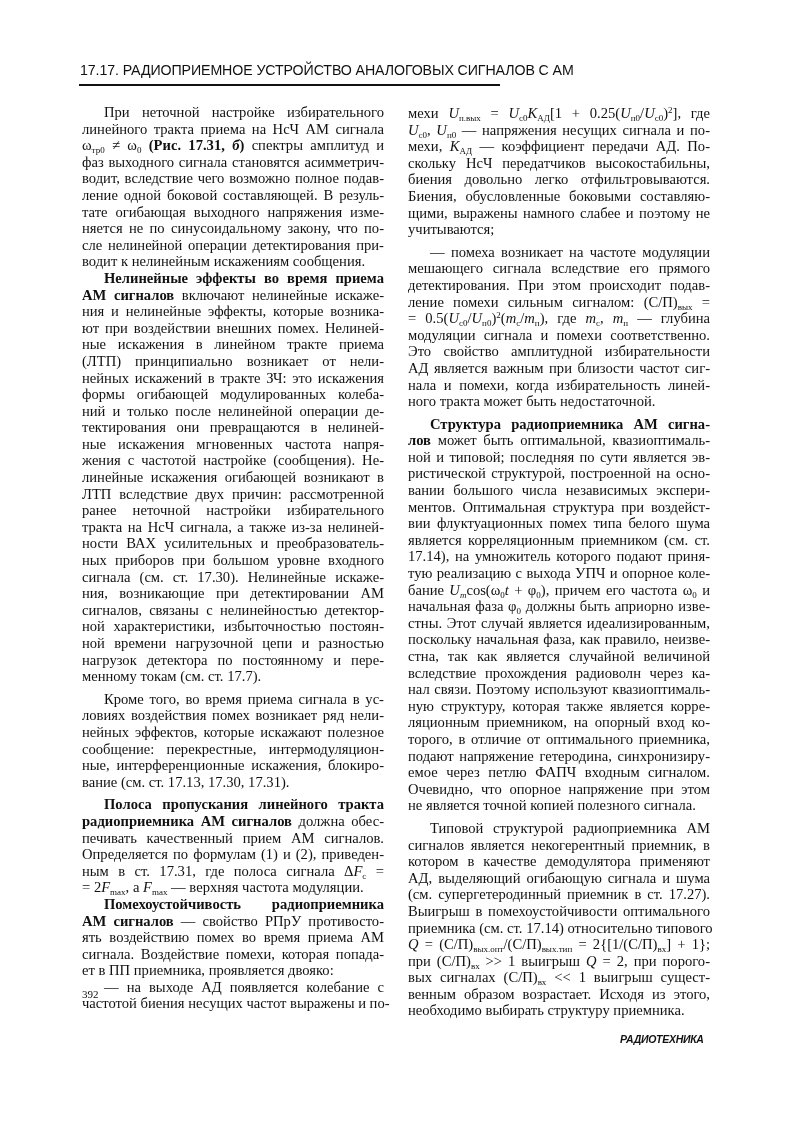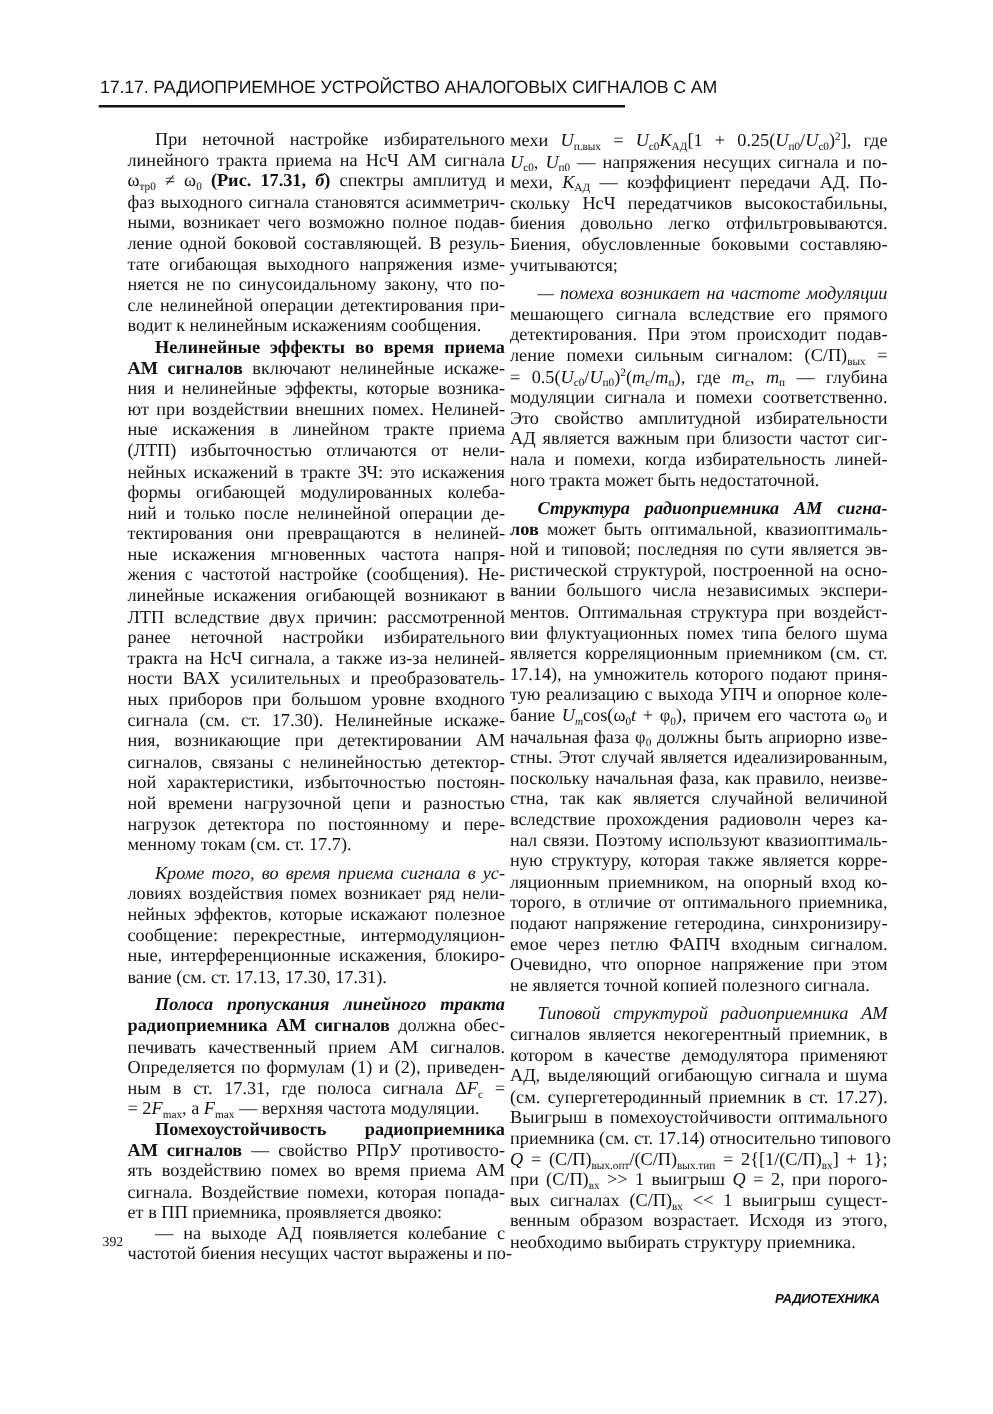--- a/index.html
+++ b/index.html
@@ -9,29 +9,29 @@
     font-family: "Liberation Sans", sans-serif; font-size: 14.2px; letter-spacing: -0.1px;
     white-space: nowrap;
   }
   .header-rule {
     position: absolute; left: 79px; top: 84px; width: 421px; height: 2px; background: #111;
   }
   .col {
     position: absolute; top: 104px; width: 302px;
     font-family: "Liberation Serif", serif; font-size: 14.6px; line-height: 16.6px;
   }
-  .col.left { left: 82px; margin-left: 20px; }
+  .col.left { left: 82px; }
   .col.right { left: 408px; top: 105px; }
   .ln {
     display: block; height: 16.6px; white-space: nowrap;
     text-align: justify; text-align-last: justify;
   }
   .ln.last { text-align-last: left; }
   .ln.ind { padding-left: 22px; }
-  .ln.gap { margin-top: 6px; font-style: italic; }
+  .ln.gap { margin-top: 6px; }
   b { font-weight: bold; }
   i { font-style: italic; }
   sub { font-size: 9px; vertical-align: -3px; line-height: 0; }
   sup { font-size: 9px; vertical-align: 5px; line-height: 0; }
   .footer-num {
     position: absolute; left: 82px; top: 988px;
     font-family: Liberation Serif, serif; font-size: 11px;
   }
   .footer-pub {
     position: absolute; left: 620px; top: 1033px;
@@ -45,32 +45,32 @@
 <div>
 
   <div class="header">17.17. РАДИОПРИЕМНОЕ УСТРОЙСТВО АНАЛОГОВЫХ СИГНАЛОВ С АМ</div>
   <div class="header-rule"></div>
 
   <div class="col left">
     <span class="ln ind">При неточной настройке избирательного</span>
     <span class="ln">линейного тракта приема на НсЧ АМ сигнала</span>
     <span class="ln">ω<sub>тр0</sub> ≠ ω<sub>0</sub> <b>(Рис. 17.31, <i>б</i>)</b> спектры амплитуд и</span>
     <span class="ln">фаз выходного сигнала становятся асимметрич-</span>
-    <span class="ln">ными, возникает чего возможно полное подав-</span>
+    <span class="ln">водит, вследствие чего возможно полное подав-</span>
     <span class="ln">ление одной боковой составляющей. В резуль-</span>
     <span class="ln">тате огибающая выходного напряжения изме-</span>
     <span class="ln">няется не по синусоидальному закону, что по-</span>
     <span class="ln">сле нелинейной операции детектирования при-</span>
     <span class="ln last">водит к нелинейным искажениям сообщения.</span>
     <span class="ln ind"><b>Нелинейные эффекты во время приема</b></span>
     <span class="ln"><b>АМ сигналов</b> включают нелинейные искаже-</span>
     <span class="ln">ния и нелинейные эффекты, которые возника-</span>
     <span class="ln">ют при воздействии внешних помех. Нелиней-</span>
     <span class="ln">ные искажения в линейном тракте приема</span>
-    <span class="ln">(ЛТП) избыточностью отличаются от нели-</span>
+    <span class="ln">(ЛТП) принципиально возникает от нели-</span>
     <span class="ln">нейных искажений в тракте ЗЧ: это искажения</span>
     <span class="ln">формы огибающей модулированных колеба-</span>
     <span class="ln">ний и только после нелинейной операции де-</span>
     <span class="ln">тектирования они превращаются в нелиней-</span>
     <span class="ln">ные искажения мгновенных частота напря-</span>
     <span class="ln">жения с частотой настройке (сообщения). Не-</span>
     <span class="ln">линейные искажения огибающей возникают в</span>
     <span class="ln">ЛТП вследствие двух причин: рассмотренной</span>
     <span class="ln">ранее неточной настройки избирательного</span>
     <span class="ln">тракта на НсЧ сигнала, а также из-за нелиней-</span>
@@ -104,20 +104,21 @@
     <span class="ln">частотой биения несущих частот выражены и по-</span>
   </div>
 
   <div class="col right">
     <span class="ln">мехи <i>U</i><sub>п.вых</sub> = <i>U</i><sub>c0</sub><i>K</i><sub>АД</sub>[1 + 0.25(<i>U</i><sub>п0</sub>/<i>U</i><sub>c0</sub>)<sup>2</sup>], где</span>
     <span class="ln"><i>U</i><sub>c0</sub>, <i>U</i><sub>п0</sub> — напряжения несущих сигнала и по-</span>
     <span class="ln">мехи, <i>K</i><sub>АД</sub> — коэффициент передачи АД. По-</span>
     <span class="ln">скольку НсЧ передатчиков высокостабильны,</span>
     <span class="ln">биения довольно легко отфильтровываются.</span>
     <span class="ln">Биения, обусловленные боковыми составляю-</span>
+    <span class="ln">щими, выражены намного слабее и поэтому не</span>
     <span class="ln last">учитываются;</span>
     <span class="ln ind gap">— помеха возникает на частоте модуляции</span>
     <span class="ln">мешающего сигнала вследствие его прямого</span>
     <span class="ln">детектирования. При этом происходит подав-</span>
     <span class="ln">ление помехи сильным сигналом: (С/П)<sub>вых</sub> =</span>
     <span class="ln">= 0.5(<i>U</i><sub>c0</sub>/<i>U</i><sub>п0</sub>)<sup>2</sup>(<i>m</i><sub>c</sub>/<i>m</i><sub>п</sub>), где <i>m</i><sub>c</sub>, <i>m</i><sub>п</sub> — глубина</span>
     <span class="ln">модуляции сигнала и помехи соответственно.</span>
     <span class="ln">Это свойство амплитудной избирательности</span>
     <span class="ln">АД является важным при близости частот сиг-</span>
     <span class="ln">нала и помехи, когда избирательность линей-</span>

